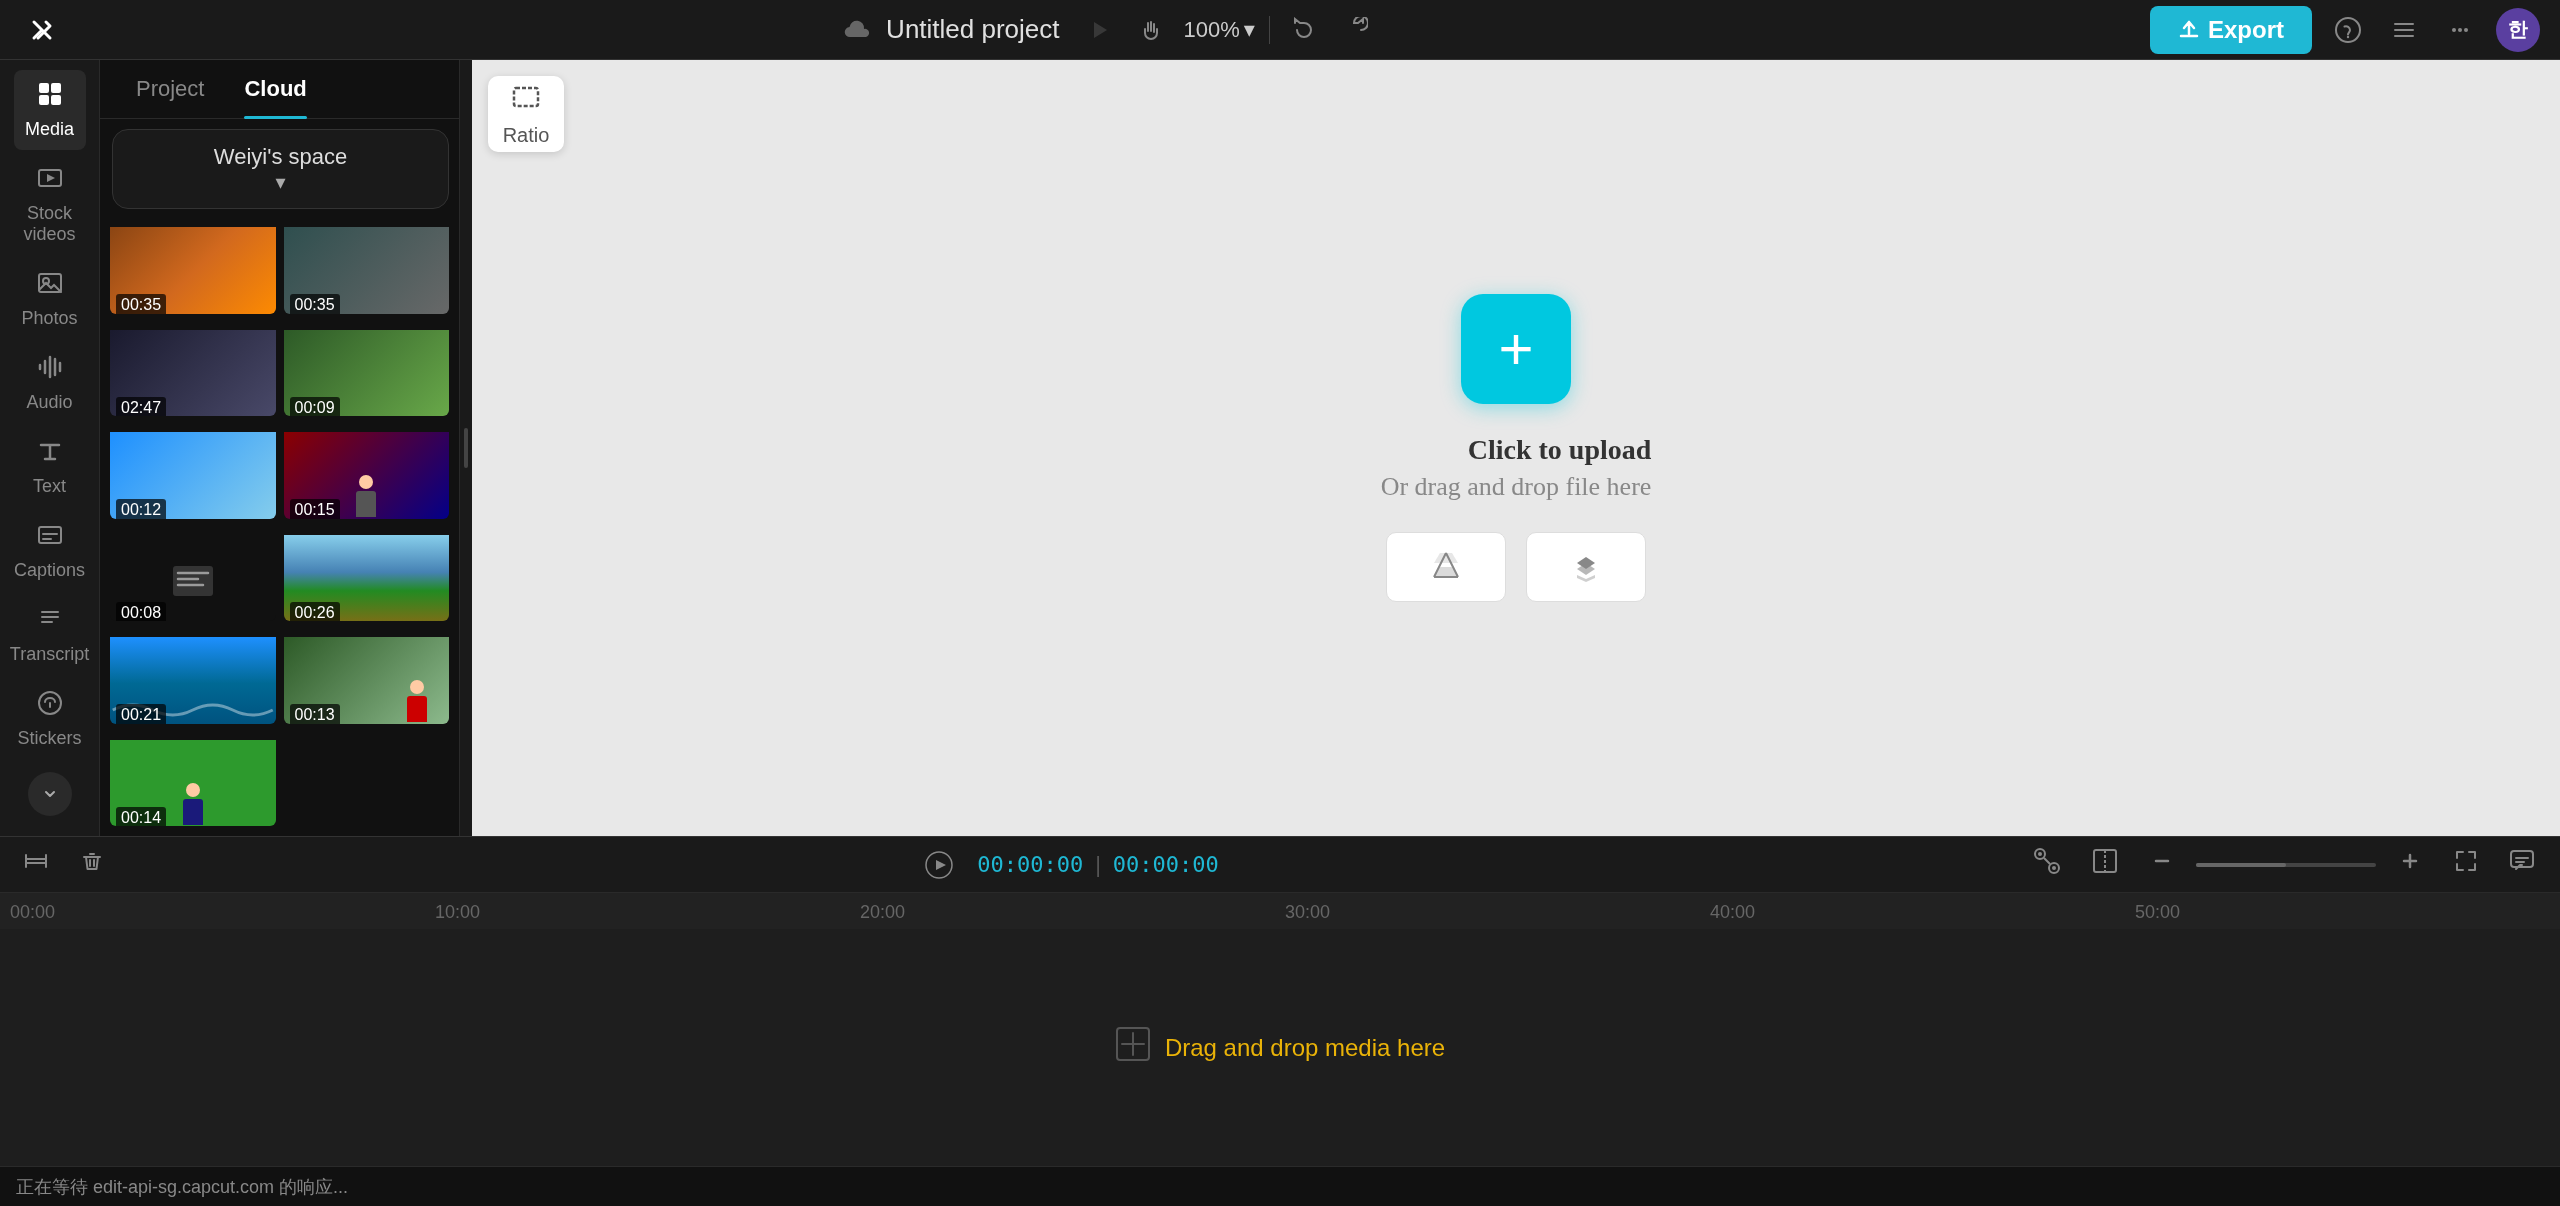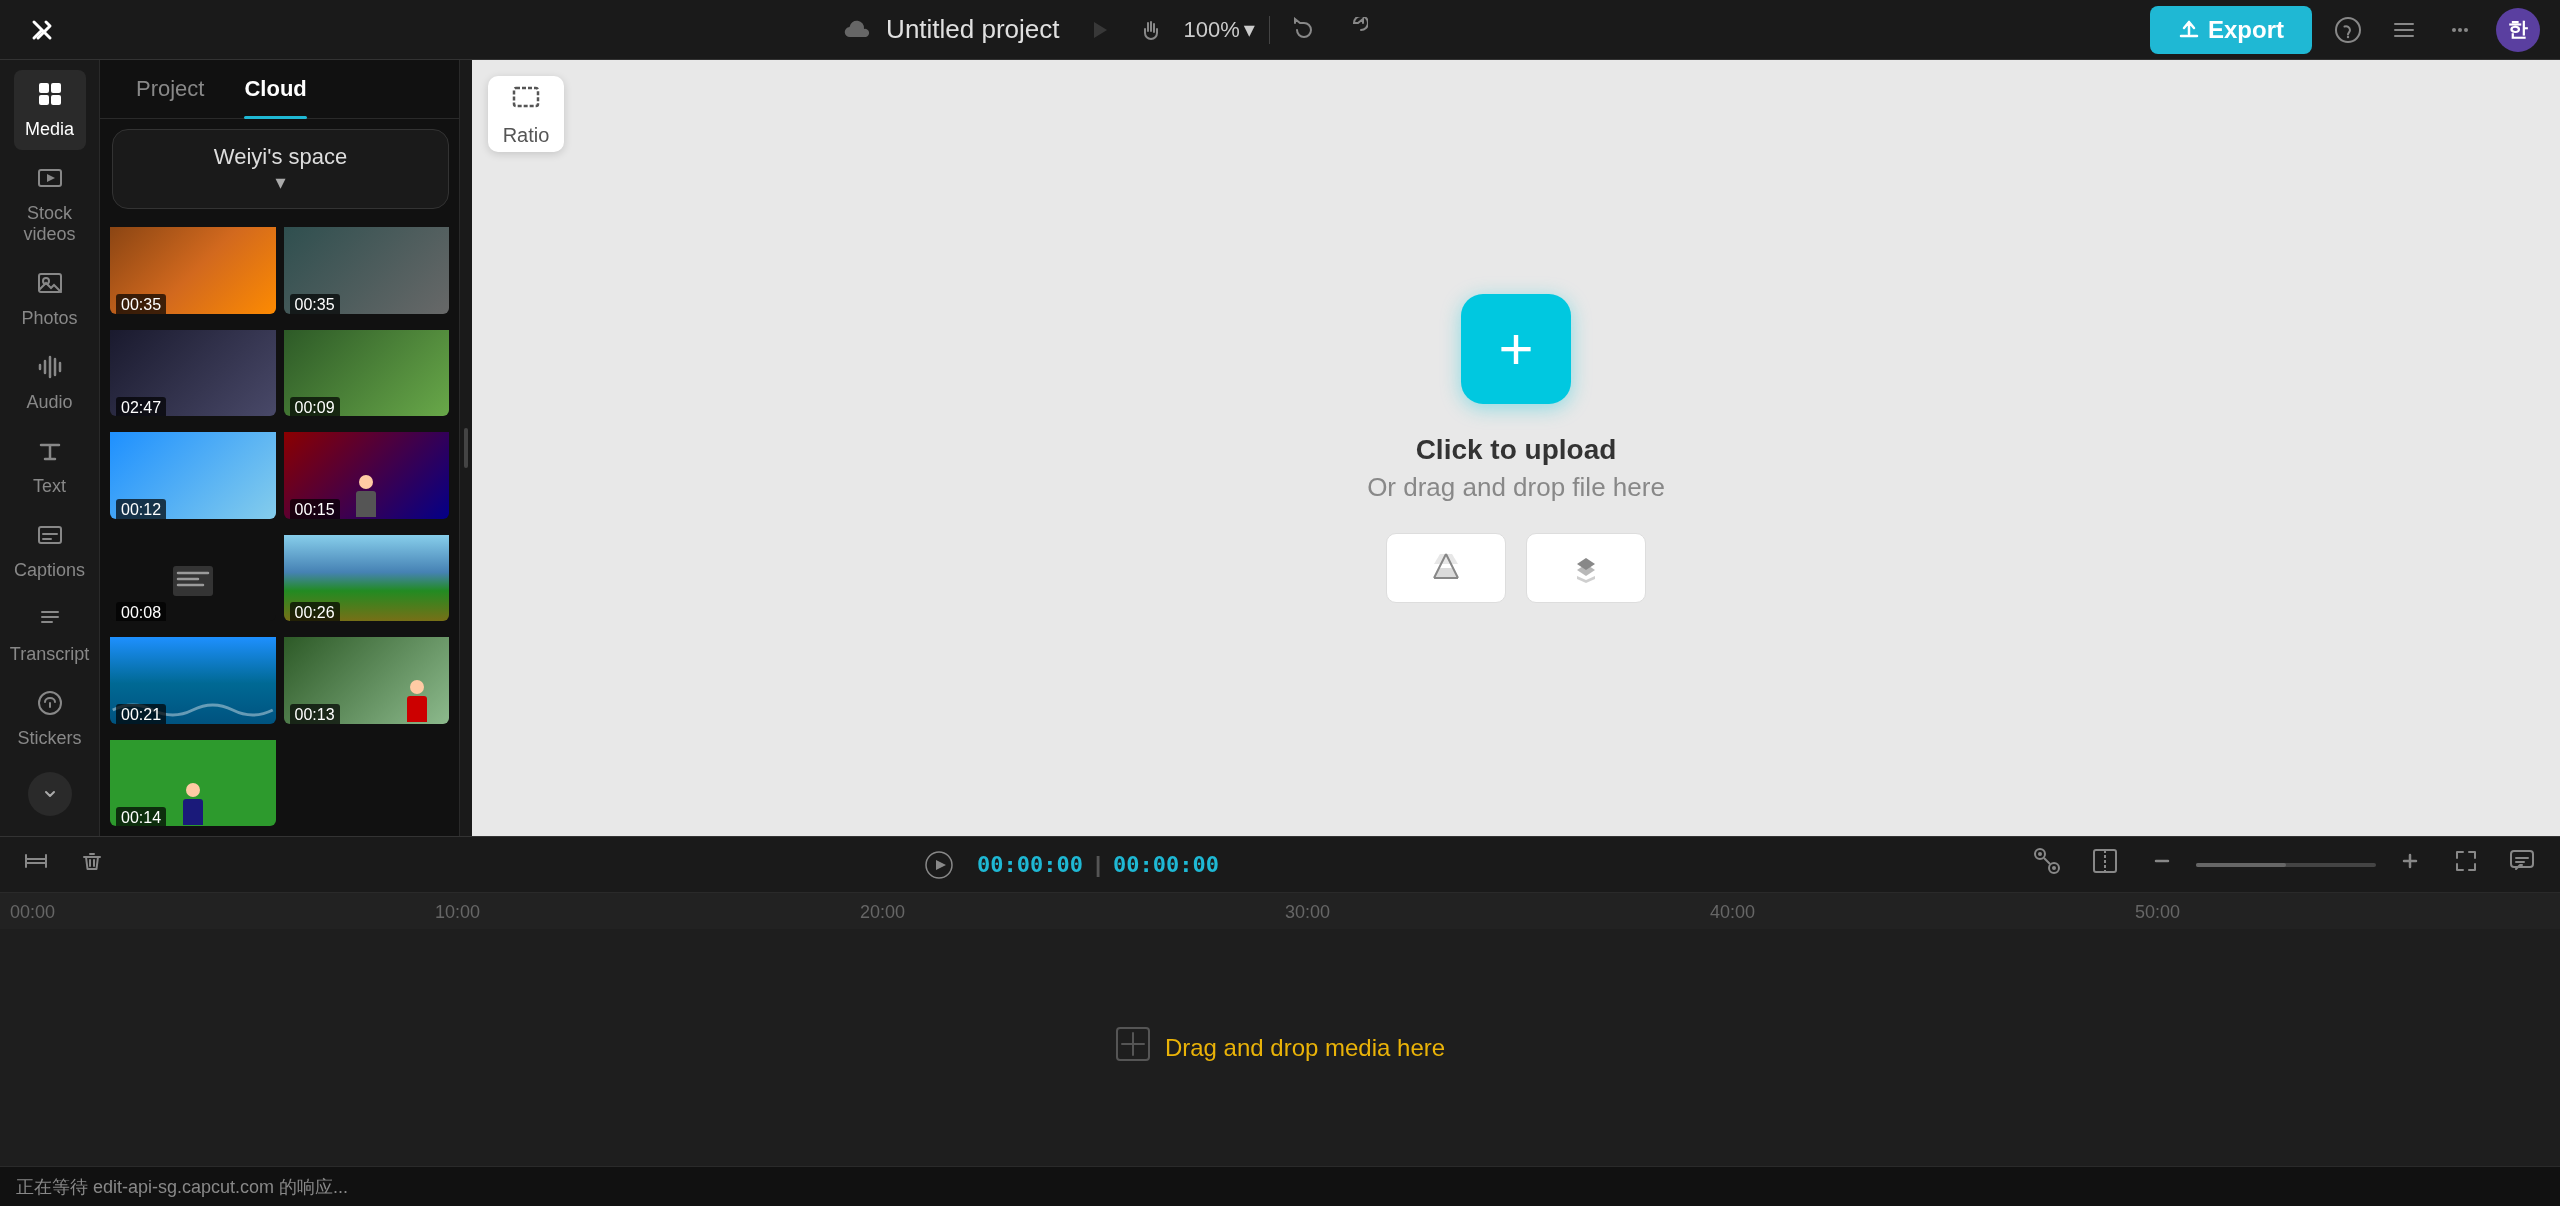--- a/index.html
+++ b/index.html
@@ -334,21 +334,21 @@
       background: #00c8e0;
       border-radius: 22px;
       display: flex;
       align-items: center;
       justify-content: center;
       cursor: pointer;
       border: none;
       box-shadow: 0 4px 20px rgba(0,200,220,0.4);
     }
     .upload-plus { font-size: 56px; color: #fff; line-height: 1; }
-    .upload-text-block { text-align: center; }
+    .upload-text-block { text-align: right; font-family: Liberation Serif, serif; }
     .upload-title { font-size: 28px; font-weight: 600; color: #333; }
     .upload-subtitle { font-size: 26px; color: #888; margin-top: 6px; }
     .upload-source-btns { display: flex; gap: 20px; }
     .source-btn {
       width: 120px;
       height: 70px;
       background: #fff;
       border: 1px solid #ddd;
       border-radius: 10px;
       display: flex;
@@ -367,21 +367,20 @@
       flex-shrink: 0;
       border-top: 1px solid #333;
     }
     .timeline-toolbar {
       height: 56px;
       display: flex;
       align-items: center;
       padding: 0 16px;
       gap: 16px;
       border-bottom: 1px solid #2a2a2a;
-      font-weight: bold;
     }
     .tl-btn {
       background: transparent;
       border: none;
       color: #888;
       font-size: 28px;
       cursor: pointer;
       padding: 6px;
       border-radius: 6px;
     }

